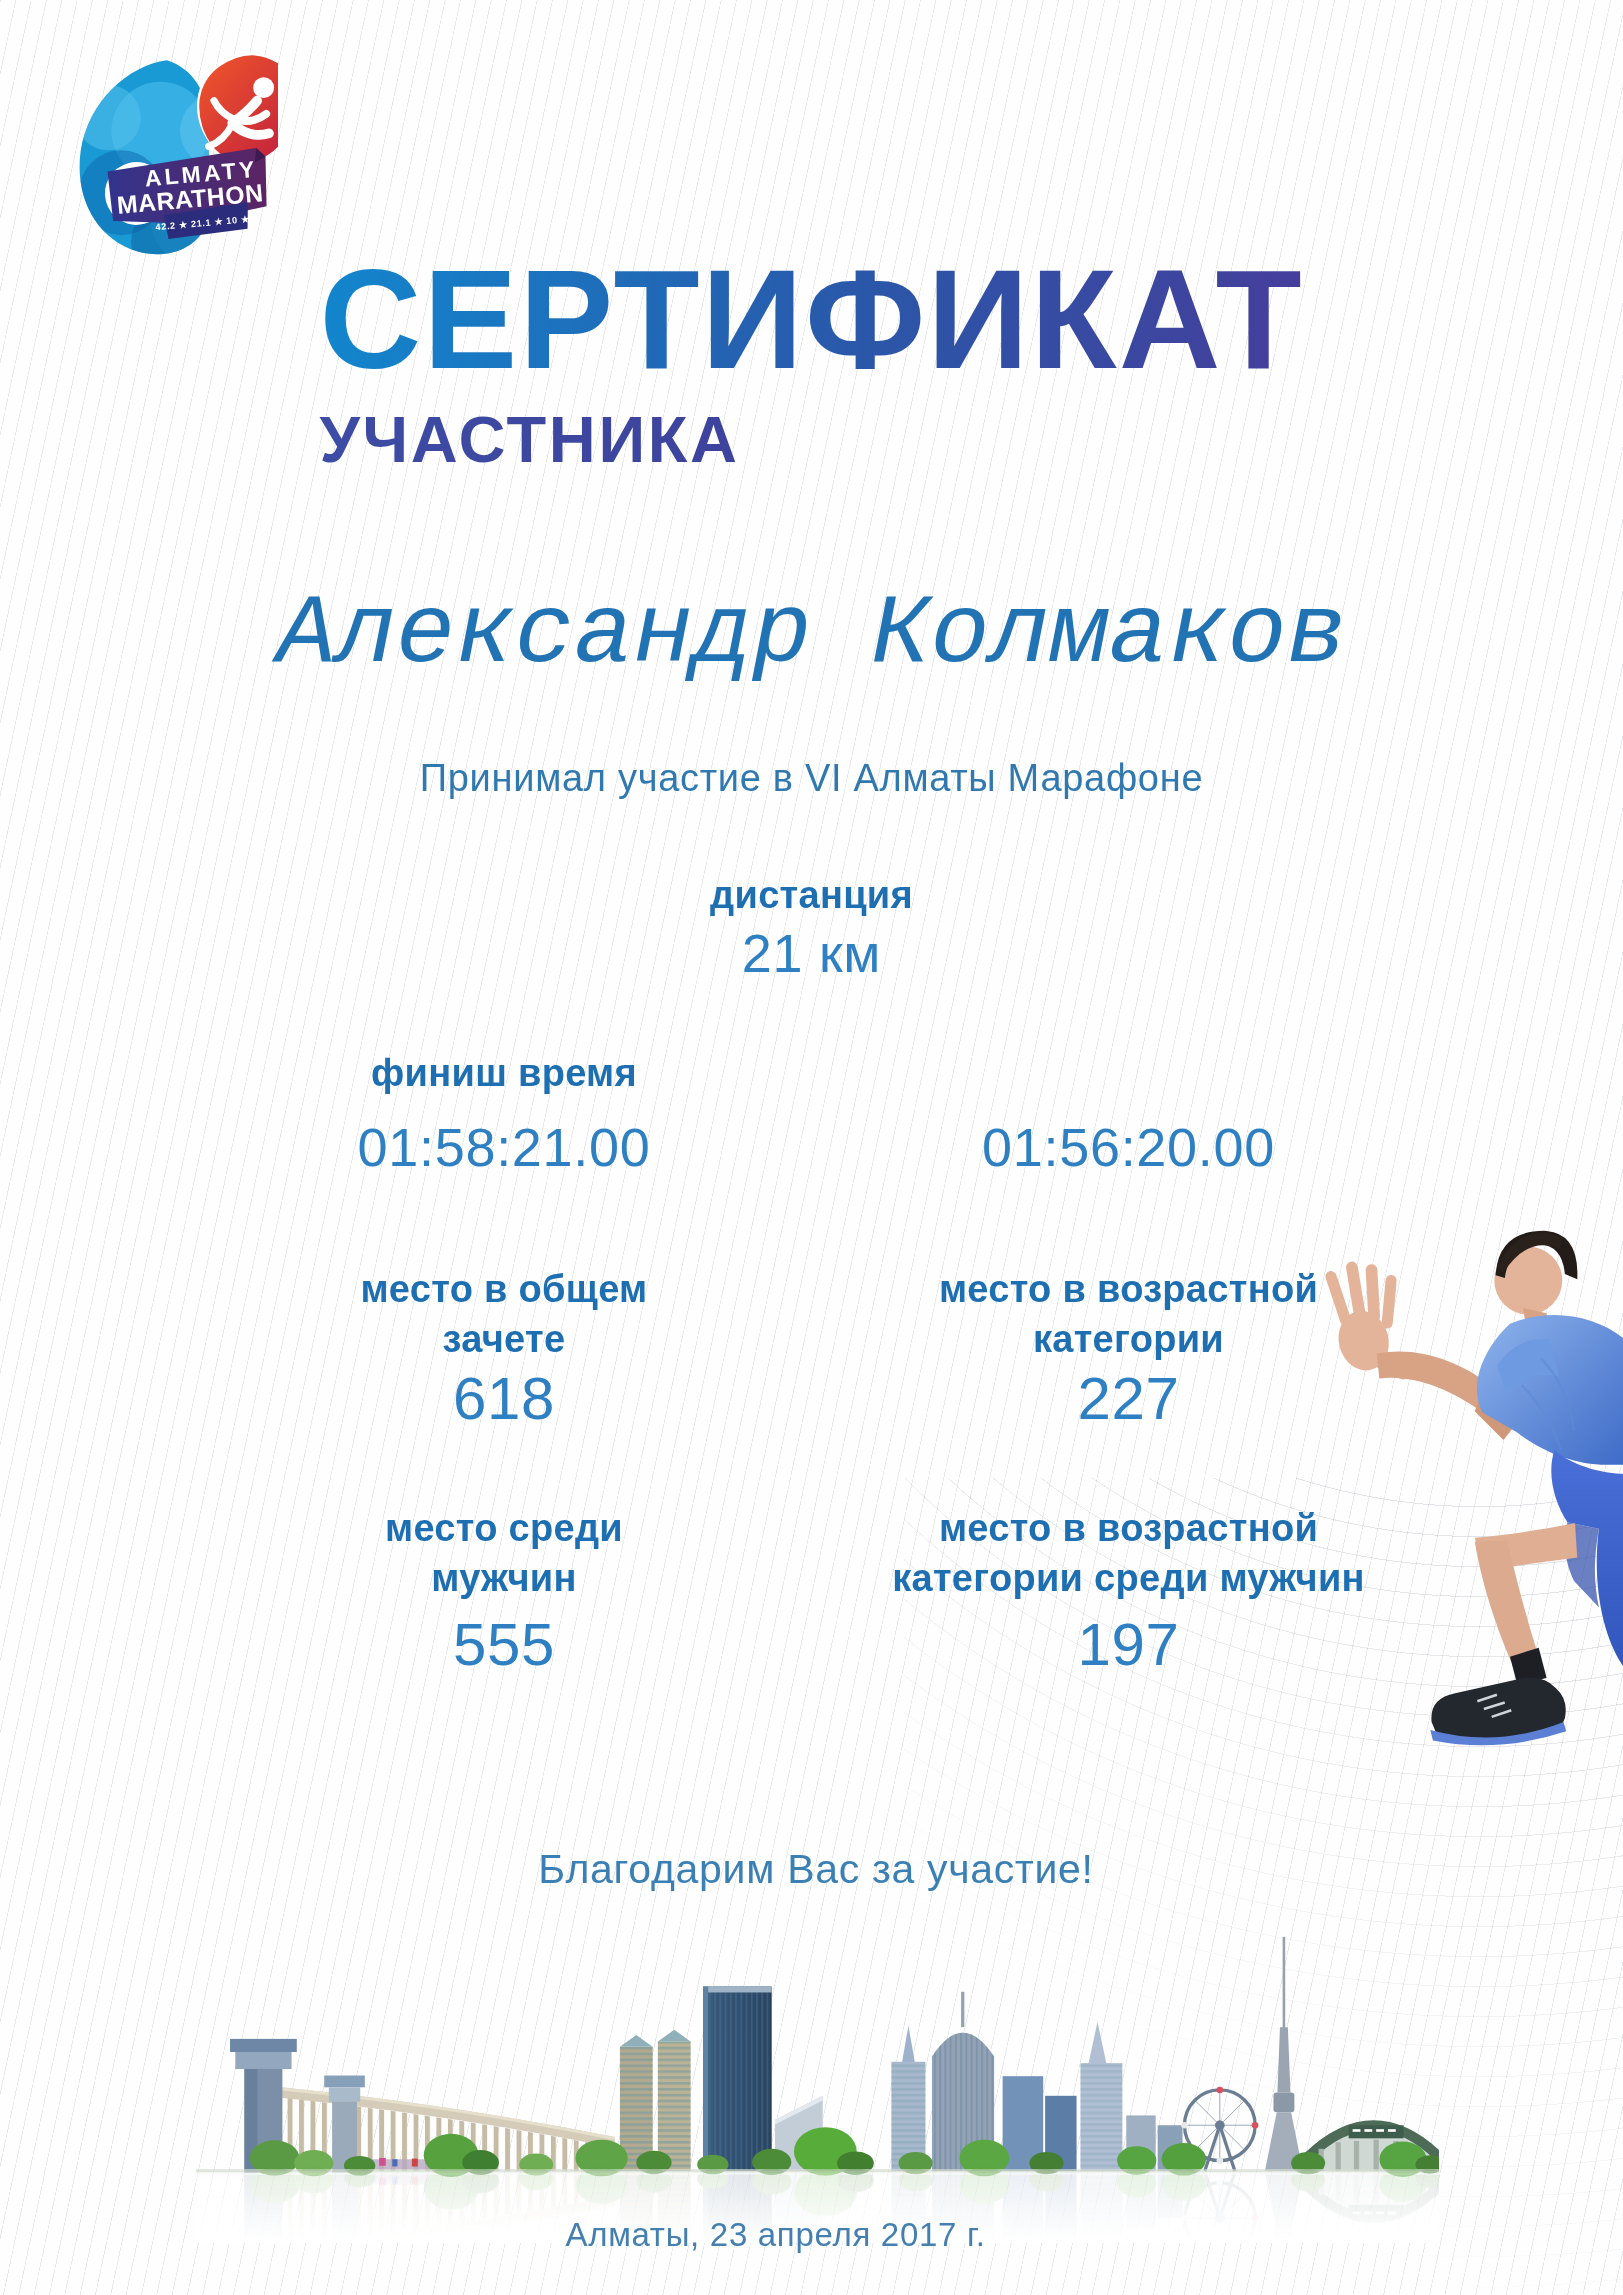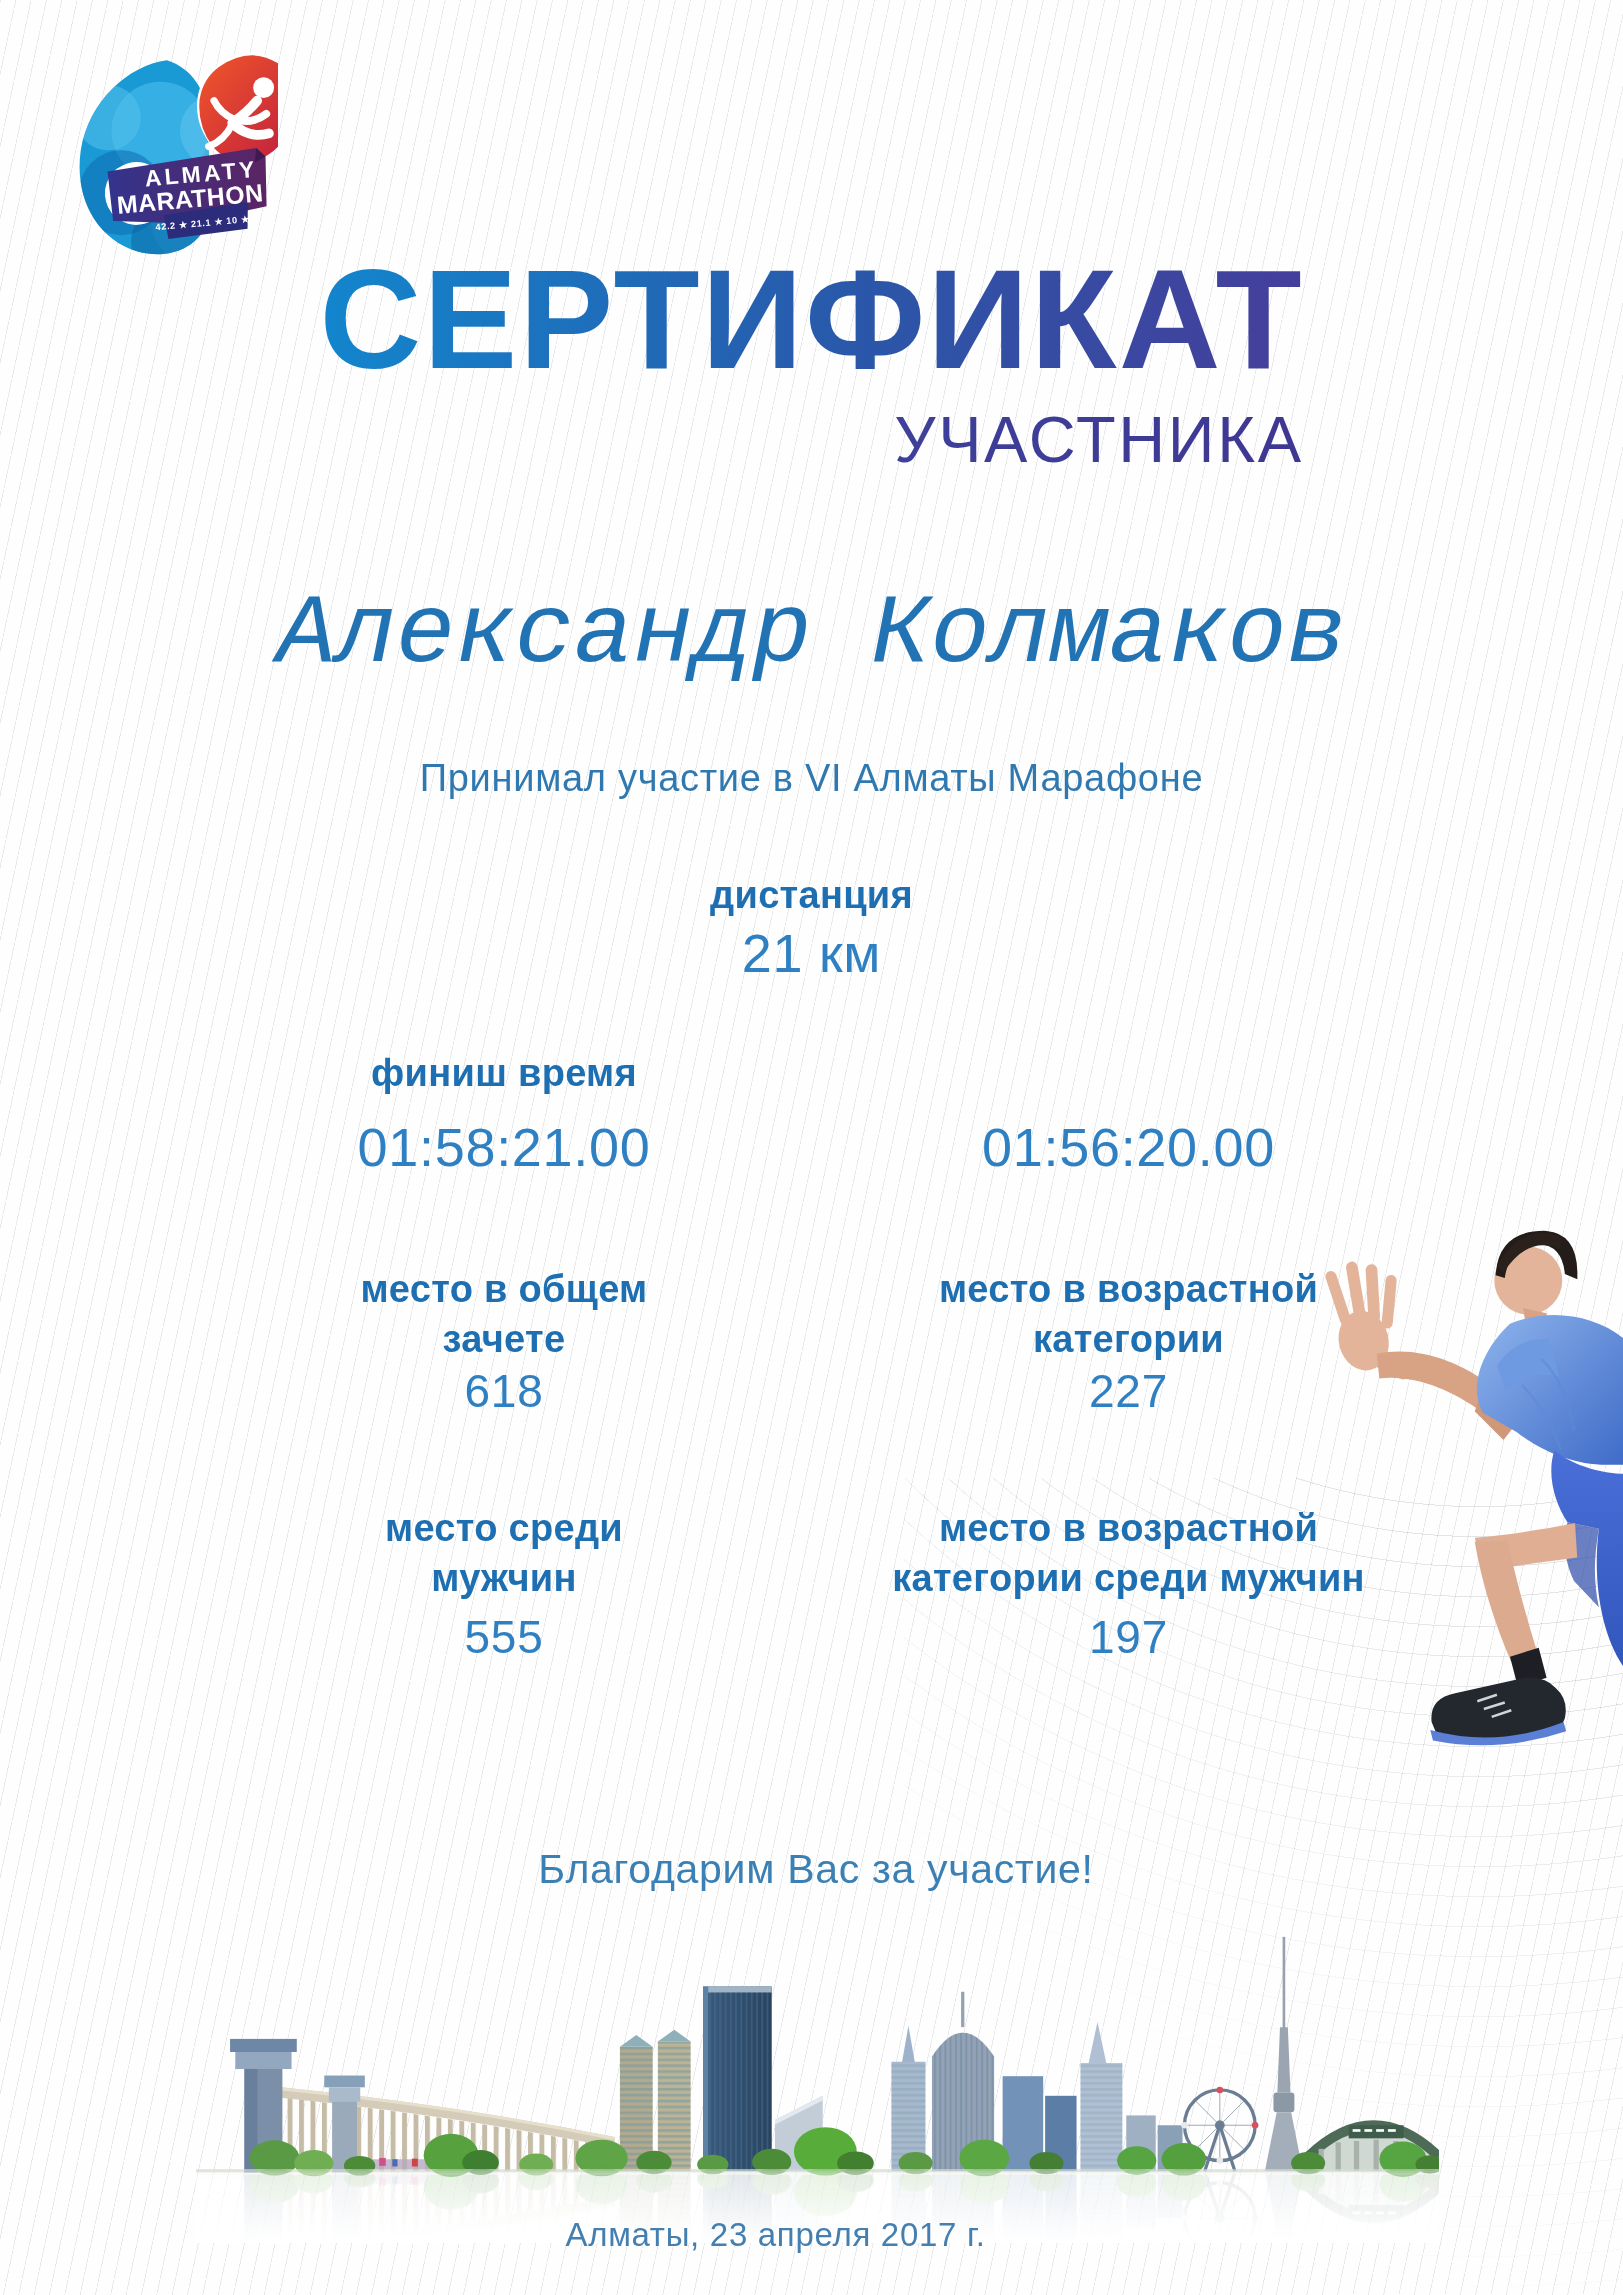--- a/index.html
+++ b/index.html
@@ -26,43 +26,43 @@
   .logo{position:absolute;left:69px;top:39px;}
   .title-block{position:absolute;left:0;right:0;top:230px;}
   .title-inner{width:max-content;margin:13px auto;}
   .cert-title{
     font-size:141px;font-weight:800;letter-spacing:2px;line-height:1.08;
     background:linear-gradient(90deg,#1286cd 0%,#2a57a9 55%,#453e9b 100%);
     -webkit-background-clip:text;background-clip:text;
     color:transparent;-webkit-text-fill-color:transparent;
   }
   .cert-subtitle{
-    margin-top:6.5px;text-align:right;
-    font-size:65px;font-weight:400;letter-spacing:2.6px;
+    margin-top:6.5px;
+    font-size:65px;font-weight:700;letter-spacing:2.6px;
     background:linear-gradient(90deg,#3d4ca4 0%,#3e3793 100%);
     -webkit-background-clip:text;background-clip:text;
     color:transparent;-webkit-text-fill-color:transparent;
   }
   .participant-name{
     position:absolute;left:0;right:0;top:579px;text-align:center;
     font-family:Liberation Mono, monospace;font-style:italic;
     font-size:99px;color:#2273b4;line-height:1.15;
   }
   .participation-line{
     position:absolute;left:0;right:0;top:757px;text-align:center;
     font-size:38px;font-weight:200;letter-spacing:0.7px;color:#3078b0;
   }
   .stat-label{
     position:absolute;text-align:center;white-space:pre-line;
     font-size:38px;font-weight:700;letter-spacing:0.3px;
     color:#1d6fb2;line-height:1.32;
   }
   .stat-value{
     position:absolute;text-align:center;
-    font-size:46px;font-weight:200;letter-spacing:0.7px;color:#2f80c2;
+    font-size:60px;font-weight:200;letter-spacing:0.7px;color:#2f80c2;
   }
   .full{left:0;right:0;}
   .col-left{left:177px;width:654px;}
   .col-right{left:798px;width:661px;}
   .thanks-line{
     position:absolute;left:0;right:0;top:1846px;text-align:center;
     font-size:41px;font-weight:200;letter-spacing:0.7px;color:#3b80b4;margin-left:9px;
   }
   .skyline{position:absolute;left:196px;top:1929px;}
   .footer-date{

